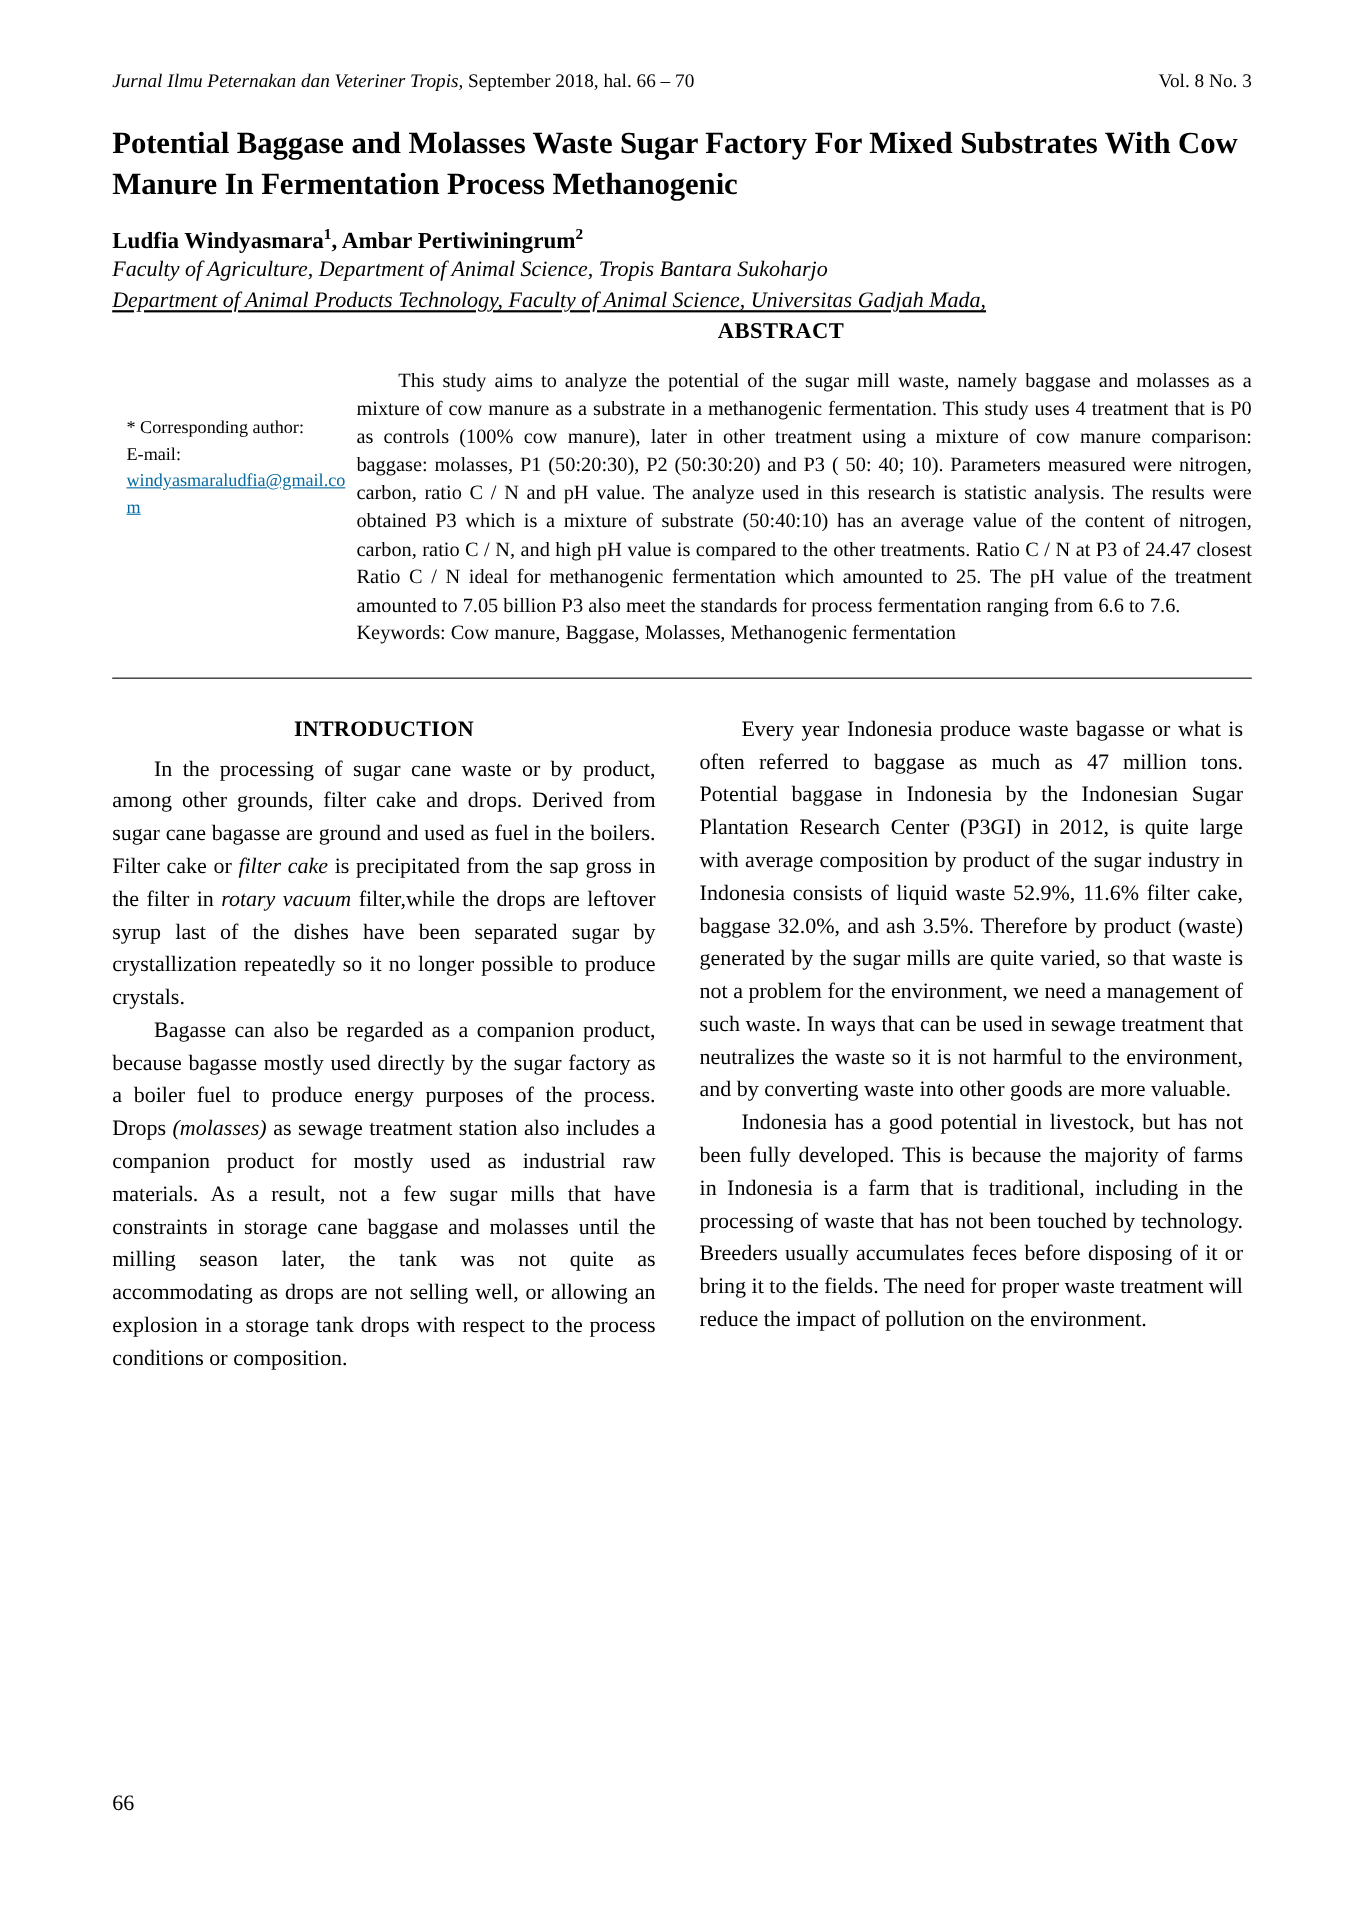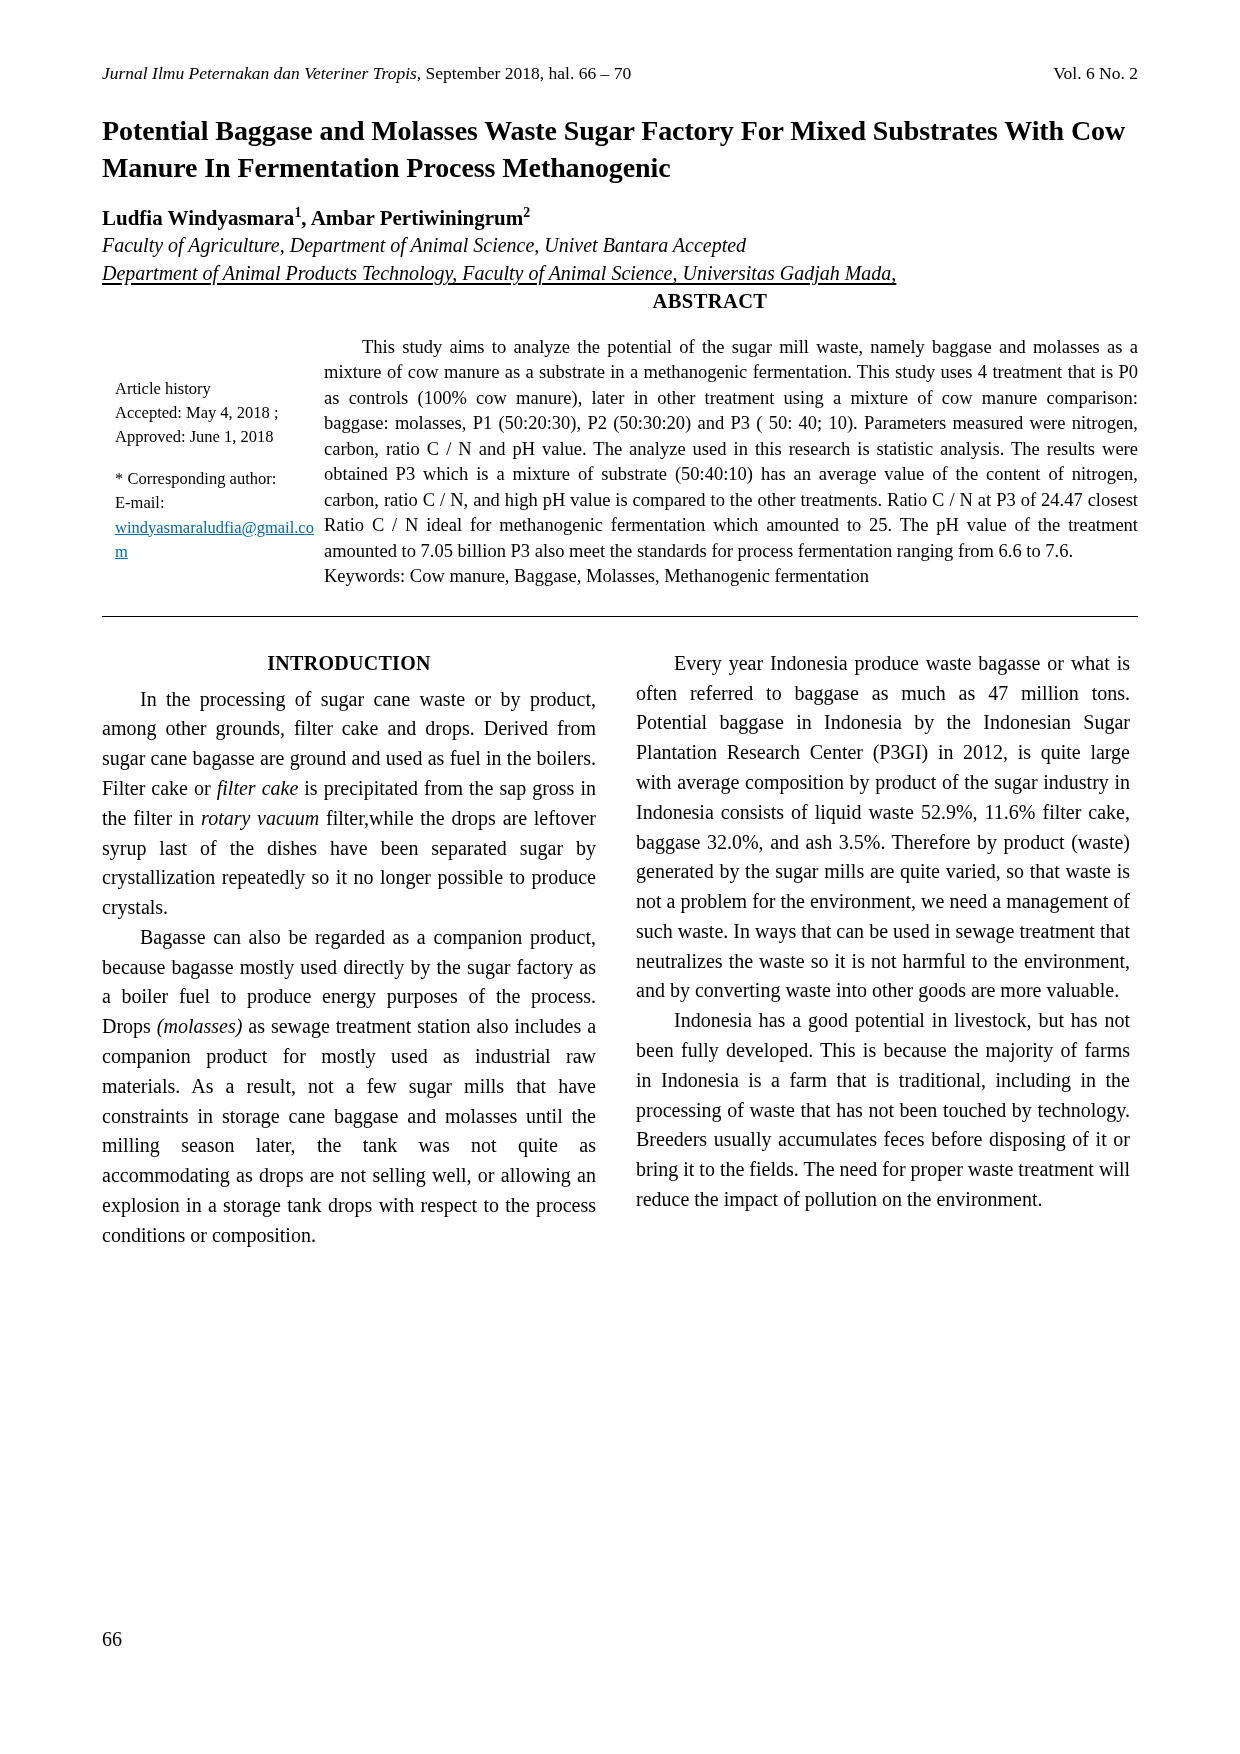--- a/index.html
+++ b/index.html
@@ -160,38 +160,33 @@
   }
 </style>
 </head>
 <body>
 
 <div class="page">
   <div class="content">
 
     <div class="runhead">
       <div class="runhead-left"><span class="jtitle">Jurnal Ilmu Peternakan dan Veteriner Tropis,</span><span> September 2018, hal. 66 – 70</span></div>
-      <div class="runhead-right">Vol. 6 No. 2</div>
+      <div class="runhead-right">Vol. 8 No. 3</div>
     </div>
 
     <div class="paper-title">Potential Baggase and Molasses Waste Sugar Factory For Mixed Substrates With Cow Manure In Fermentation Process Methanogenic</div>
 
     <div class="authors"><span>Ludfia Windyasmara</span><sup>1</sup><span>, </span><span>Ambar Pertiwiningrum</span><sup>2</sup></div>
-    <div class="affil">Faculty of Agriculture, Department of Animal Science, Univet Bantara Accepted</div>
+    <div class="affil">Faculty of Agriculture, Department of Animal Science, Tropis Bantara Sukoharjo</div>
     <div class="affil underlined">Department of Animal Products Technology, Faculty of Animal Science, Universitas Gadjah Mada,</div>
 
     <div class="abstract-head">ABSTRACT</div>
 
     <div class="abs-wrap">
       <div class="side-col">
-        <div class="blk">
-          <div>Article history</div>
-          <div>Accepted: May 4, 2018 ;</div>
-          <div>Approved: June 1, 2018</div>
-        </div>
         <div class="blk">
           <div>* Corresponding author:</div>
           <div>E-mail:</div>
           <a class="mail-link" href="#">windyasmaraludfia@gmail.com</a>
         </div>
       </div>
       <div class="abs-col">
         <p class="indent">This study aims to analyze the potential of the sugar mill waste, namely baggase and molasses as a mixture of cow manure as a substrate in a methanogenic fermentation. This study uses 4 treatment that is P0 as controls (100% cow manure), later in other treatment using a mixture of cow manure comparison: baggase: molasses, P1 (50:20:30), P2 (50:30:20) and P3 ( 50: 40; 10). Parameters measured were nitrogen, carbon, ratio C / N and pH value. The analyze used in this research is statistic analysis. The results were obtained P3 which is a mixture of substrate (50:40:10) has an average value of the content of nitrogen, carbon, ratio C / N, and high pH value is compared to the other treatments. Ratio C / N at P3 of 24.47 closest Ratio C / N ideal for methanogenic fermentation which amounted to 25. The pH value of the treatment amounted to 7.05 billion P3 also meet the standards for process fermentation ranging from 6.6 to 7.6.</p>
         <p class="keywords">Keywords: Cow manure, Baggase, Molasses, Methanogenic fermentation</p>
       </div>

